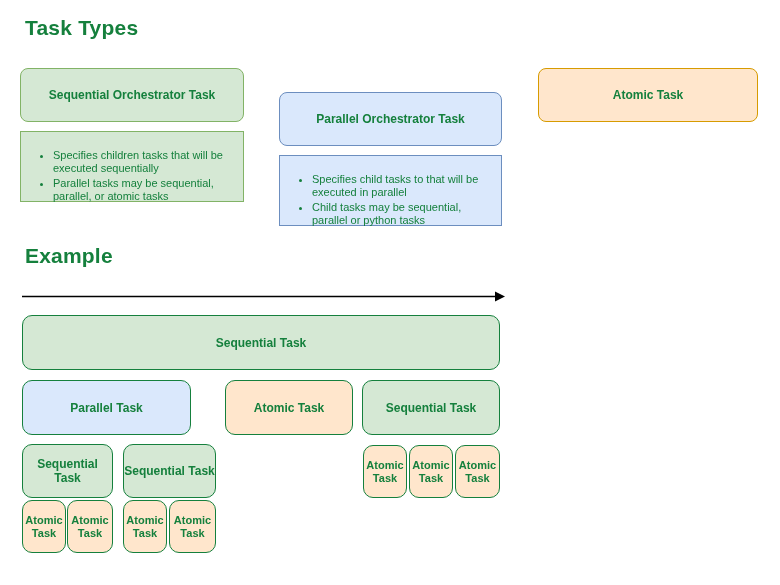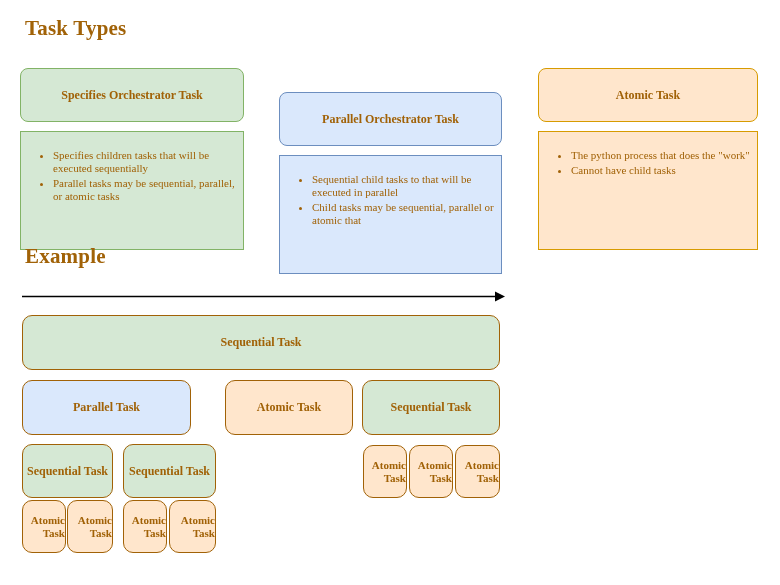--- a/index.html
+++ b/index.html
@@ -1,22 +1,22 @@
 <!DOCTYPE html>
 <html><head>
 <meta charset="utf-8">
 <style>
   html, body { margin: 0; padding: 0; background: #ffffff; }
   .canvas {
     position: relative;
     width: 780px;
     height: 585px;
     background: #ffffff;
-    font-family: Liberation Serif, serif;
-    color: #a16207;
+    font-family: Liberation Sans, sans-serif;
+    color: #15803d;
     overflow: hidden;
   }
   .section-heading {
     position: absolute;
     font-size: 21px;
     font-weight: bold;
     letter-spacing: 0.2px;
   }
   #task-types-heading { left: 25px; top: 16px; }
   #example-heading    { left: 25px; top: 244px; }
@@ -34,21 +34,21 @@
     display: flex;
     align-items: center;
     justify-content: center;
     text-align: center;
     font-size: 12px;
     font-weight: bold;
     box-sizing: border-box;
   }
   .type-desc {
     margin-top: 9px;
-    height: 119px;
+    height: 71px;
     border: 1px solid;
     box-sizing: border-box;
     font-size: 11px;
     line-height: 13px;
   }
   .type-desc ul { margin: 17px 6px 0 0; padding-left: 32px; }
   .type-desc li { margin-bottom: 2px; }
 
   
   .green  { background: #d5e8d4; border-color: #82b366; }
@@ -58,21 +58,21 @@
   
   #timeline-arrow { position: absolute; left: 22px; top: 290px; }
 
   .ex {
     position: absolute;
     border: 1px solid;
     border-radius: 10px;
     display: flex;
     align-items: center;
     justify-content: center;
-    text-align: right;
+    text-align: center;
     font-size: 12px;
     font-weight: bold;
     box-sizing: border-box;
   }
   .ex.small { font-size: 11px; line-height: 13px; }
 
   #ex-seq-top     { left: 22px;  top: 315px; width: 478px; height: 55px; }
   #ex-parallel    { left: 22px;  top: 380px; width: 169px; height: 55px; }
   #ex-atomic-mid  { left: 225px; top: 380px; width: 128px; height: 55px; }
   #ex-seq-right   { left: 362px; top: 380px; width: 138px; height: 55px; }
@@ -91,51 +91,45 @@
 </style>
 </head>
 <body>
 
 <div class="canvas">
 
   <div class="section-heading" id="task-types-heading">Task Types</div>
 
   <div class="type-col" id="col-seq">
     <div class="type-header green">
-      <span>Specifies Orchestrator Task</span>
+      <span>Sequential Orchestrator Task</span>
     </div>
     <div class="type-desc green">
       <ul>
         <li>Specifies children tasks that will be executed sequentially</li>
         <li>Parallel tasks may be sequential, parallel, or atomic tasks</li>
       </ul>
     </div>
   </div>
 
   <div class="type-col" id="col-par">
     <div class="type-header blue">
       <span>Parallel Orchestrator Task</span>
     </div>
     <div class="type-desc blue">
       <ul>
-        <li>Sequential child tasks to that will be executed in parallel</li>
-        <li>Child tasks may be sequential, parallel or atomic that</li>
+        <li>Specifies child tasks to that will be executed in parallel</li>
+        <li>Child tasks may be sequential, parallel or python tasks</li>
       </ul>
     </div>
   </div>
 
   <div class="type-col" id="col-atomic">
     <div class="type-header orange">
       <span>Atomic Task</span>
-    </div>
-    <div class="type-desc orange">
-      <ul>
-        <li>The python process that does the "work"</li>
-        <li>Cannot have child tasks</li>
-      </ul>
     </div>
   </div>
 
   <div class="section-heading" id="example-heading">Example</div>
 
   <svg id="timeline-arrow" width="484" height="13" viewBox="0 0 484 13">
     <line x1="0" y1="6.5" x2="474" y2="6.5" stroke="#000000" stroke-width="1.4"></line>
     <polygon points="473,1.5 483,6.5 473,11.5" fill="#000000"></polygon>
   </svg>
 

